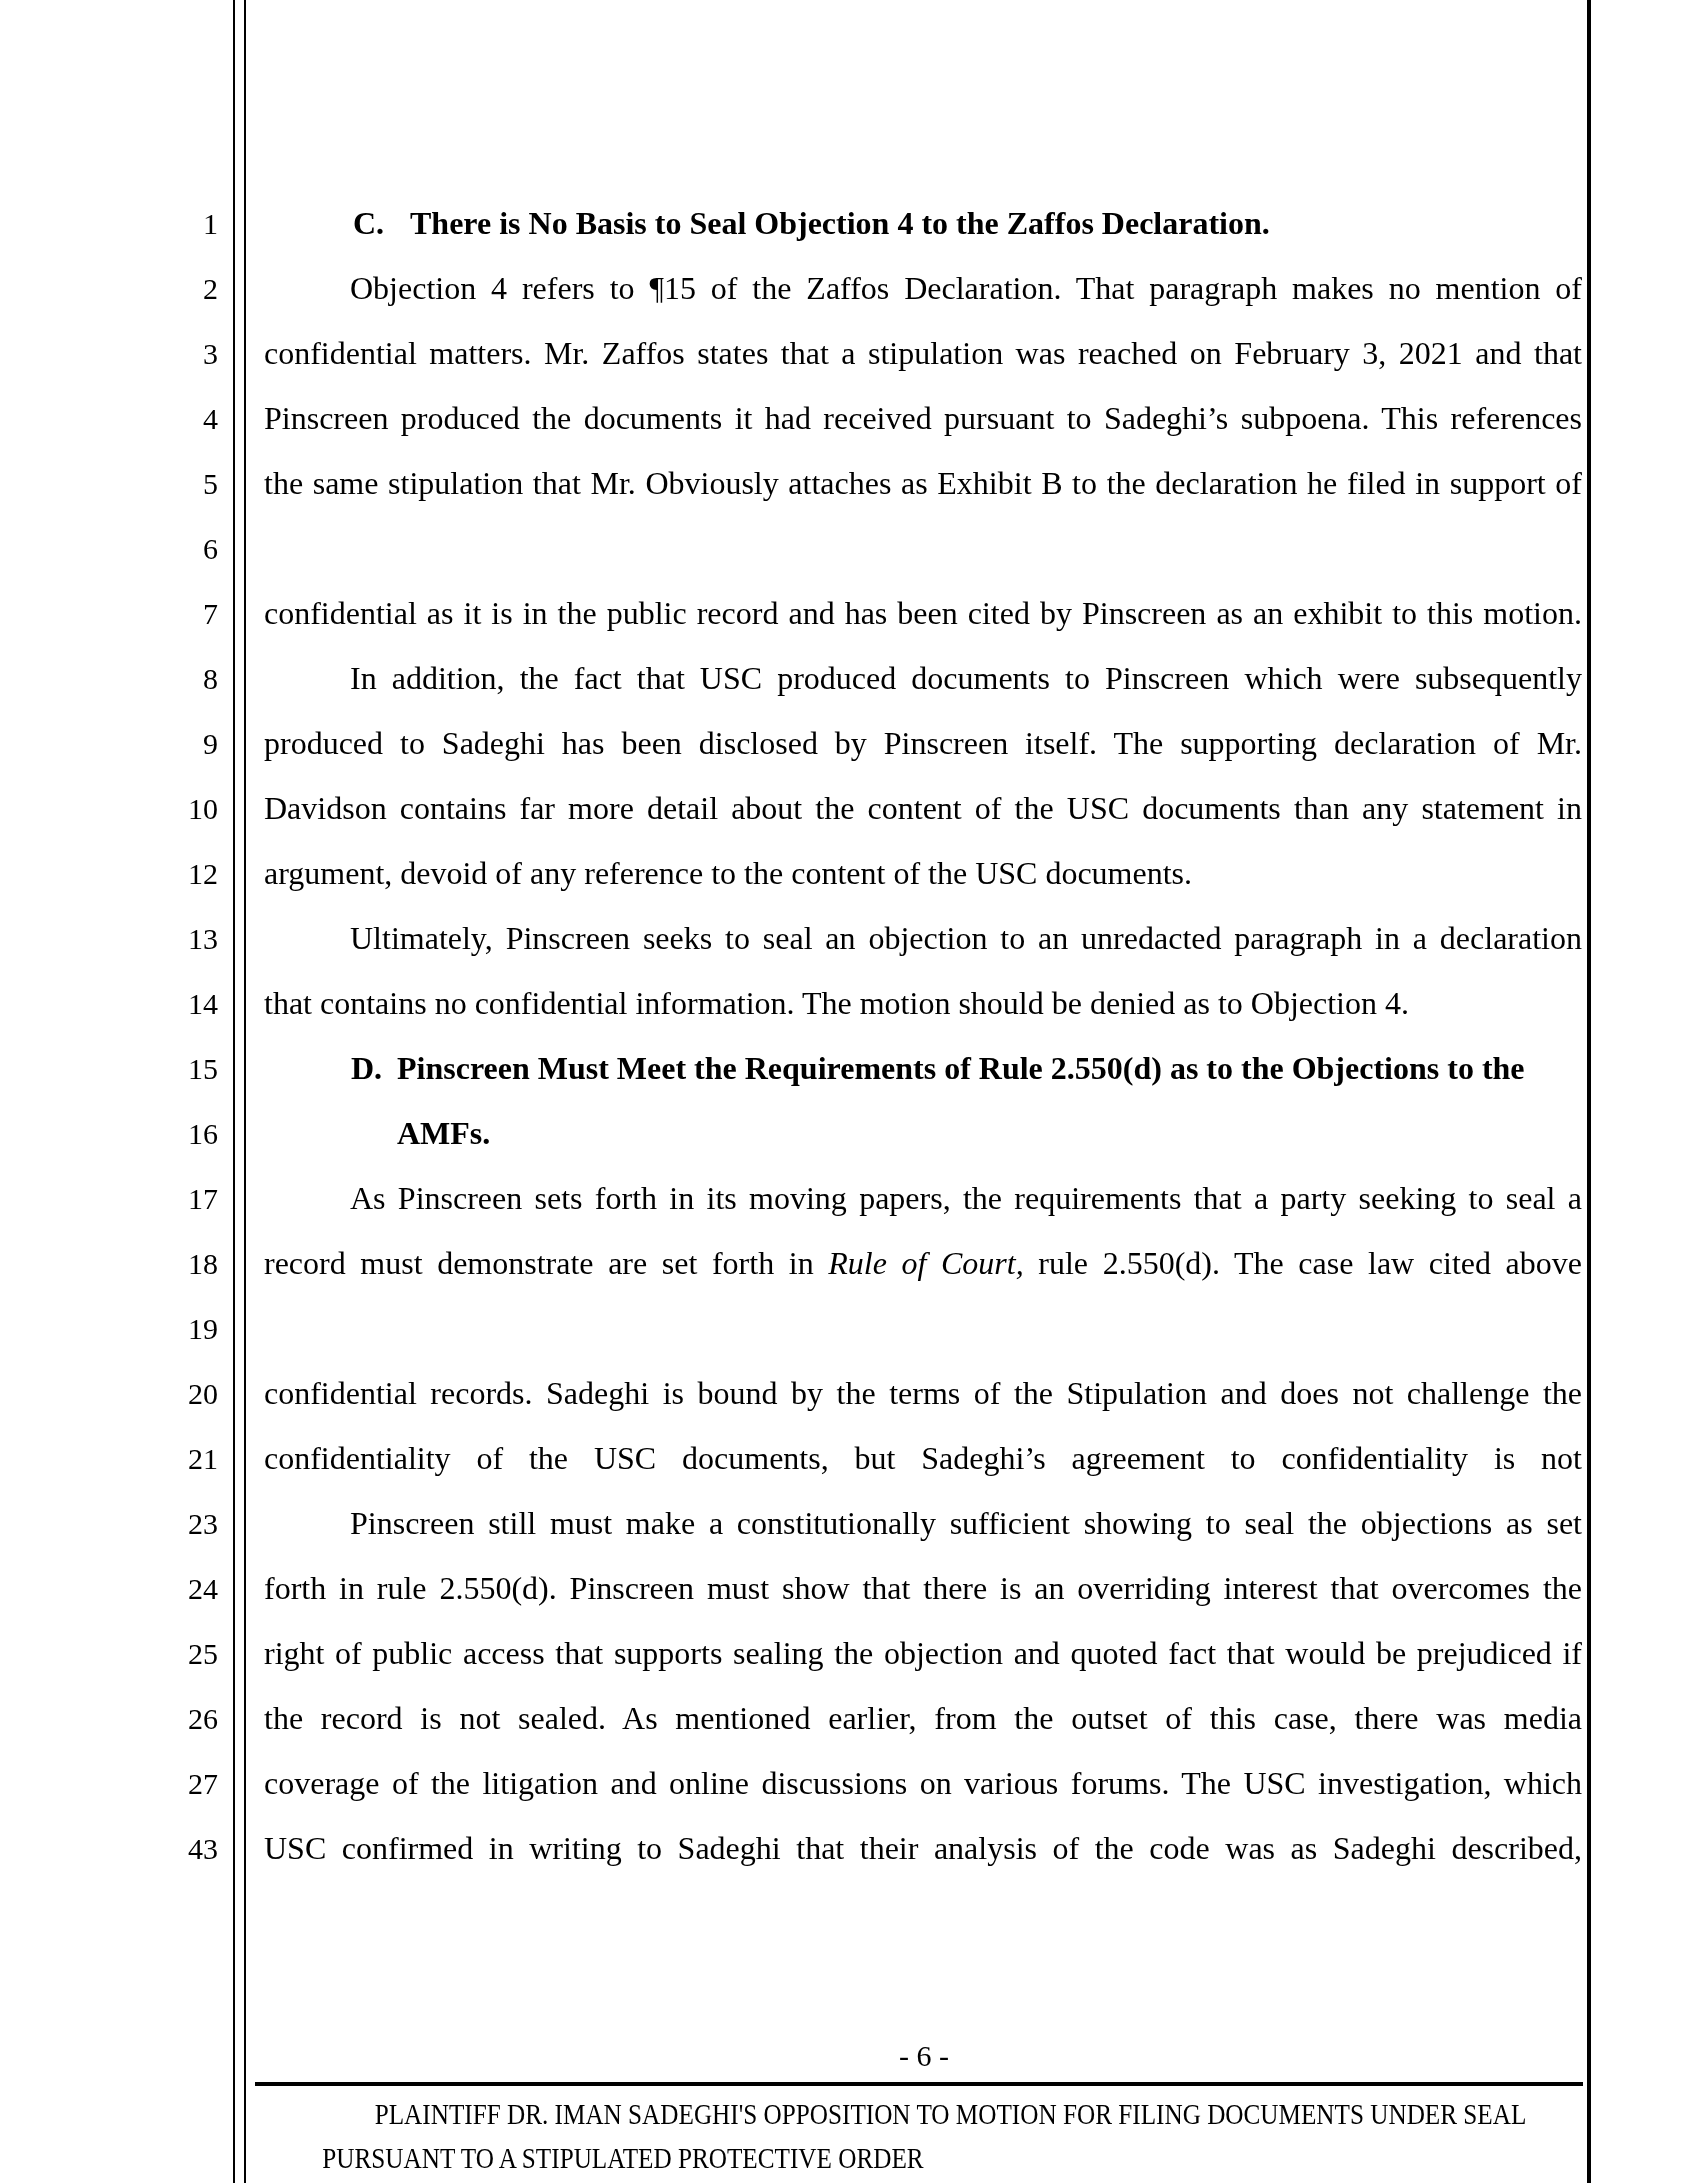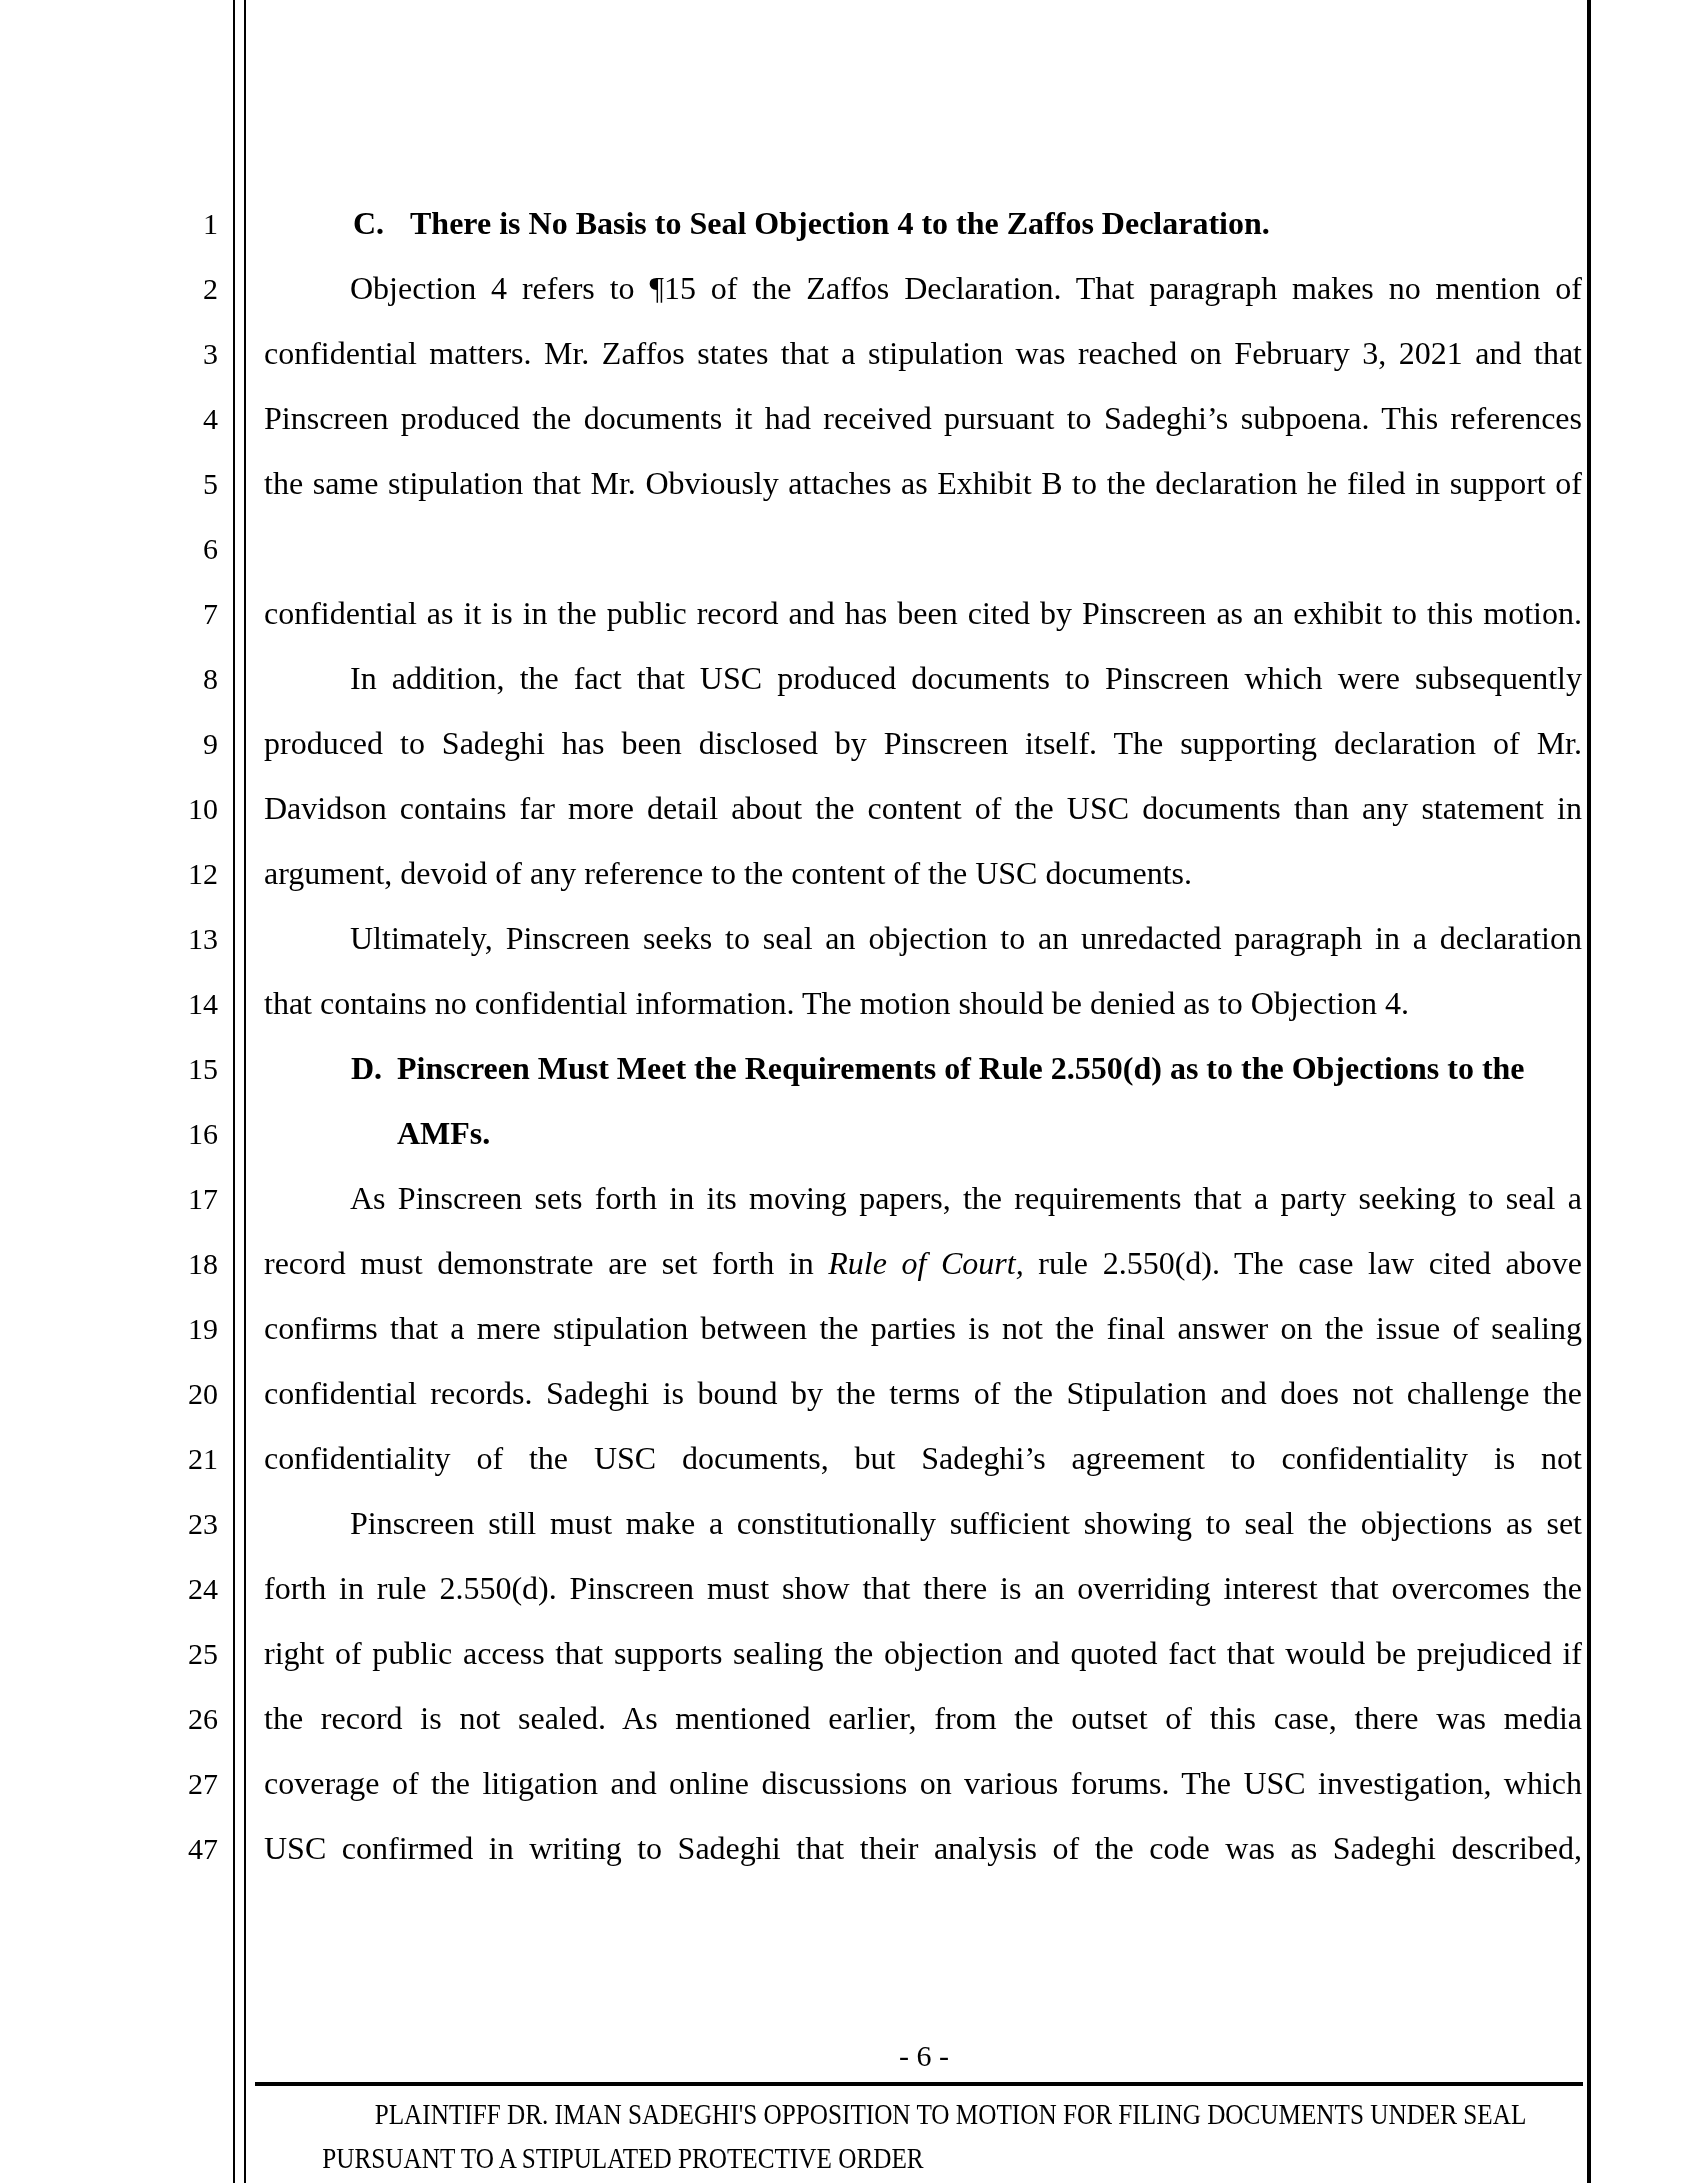--- a/index.html
+++ b/index.html
@@ -187,21 +187,20 @@
 
     <div class="row">
       <div class="num">18</div>
       <div class="txt just">
         <span>record must demonstrate are set forth in </span><span class="it">Rule of Court,</span><span> rule 2.550(d). The case law cited above</span>
       </div>
     </div>
 
     <div class="row">
       <div class="num">19</div>
-      <div class="txt just">confirms that a mere stipulation between the parties is not the final answer on the issue of sealing</div>
     </div>
 
     <div class="row">
       <div class="num">20</div>
       <div class="txt just">confidential records. Sadeghi is bound by the terms of the Stipulation and does not challenge the</div>
     </div>
 
     <div class="row">
       <div class="num">21</div>
       <div class="txt just">confidentiality of the USC documents, but Sadeghi’s agreement to confidentiality is not</div>
@@ -227,21 +226,21 @@
       <div class="num">26</div>
       <div class="txt just">the record is not sealed. As mentioned earlier, from the outset of this case, there was media</div>
     </div>
 
     <div class="row">
       <div class="num">27</div>
       <div class="txt just">coverage of the litigation and online discussions on various forums. The USC investigation, which</div>
     </div>
 
     <div class="row">
-      <div class="num">47</div>
+      <div class="num">43</div>
       <div class="txt just">USC confirmed in writing to Sadeghi that their analysis of the code was as Sadeghi described,</div>
     </div>
 
   </div>
 
   <div class="pagenum">- 6 -</div>
   <div class="footrule"></div>
   <div class="footer">
     <span class="fline">PLAINTIFF DR. IMAN SADEGHI'S OPPOSITION TO MOTION FOR FILING DOCUMENTS UNDER SEAL</span><br>
     <span class="fline">PURSUANT TO A STIPULATED PROTECTIVE ORDER</span>

